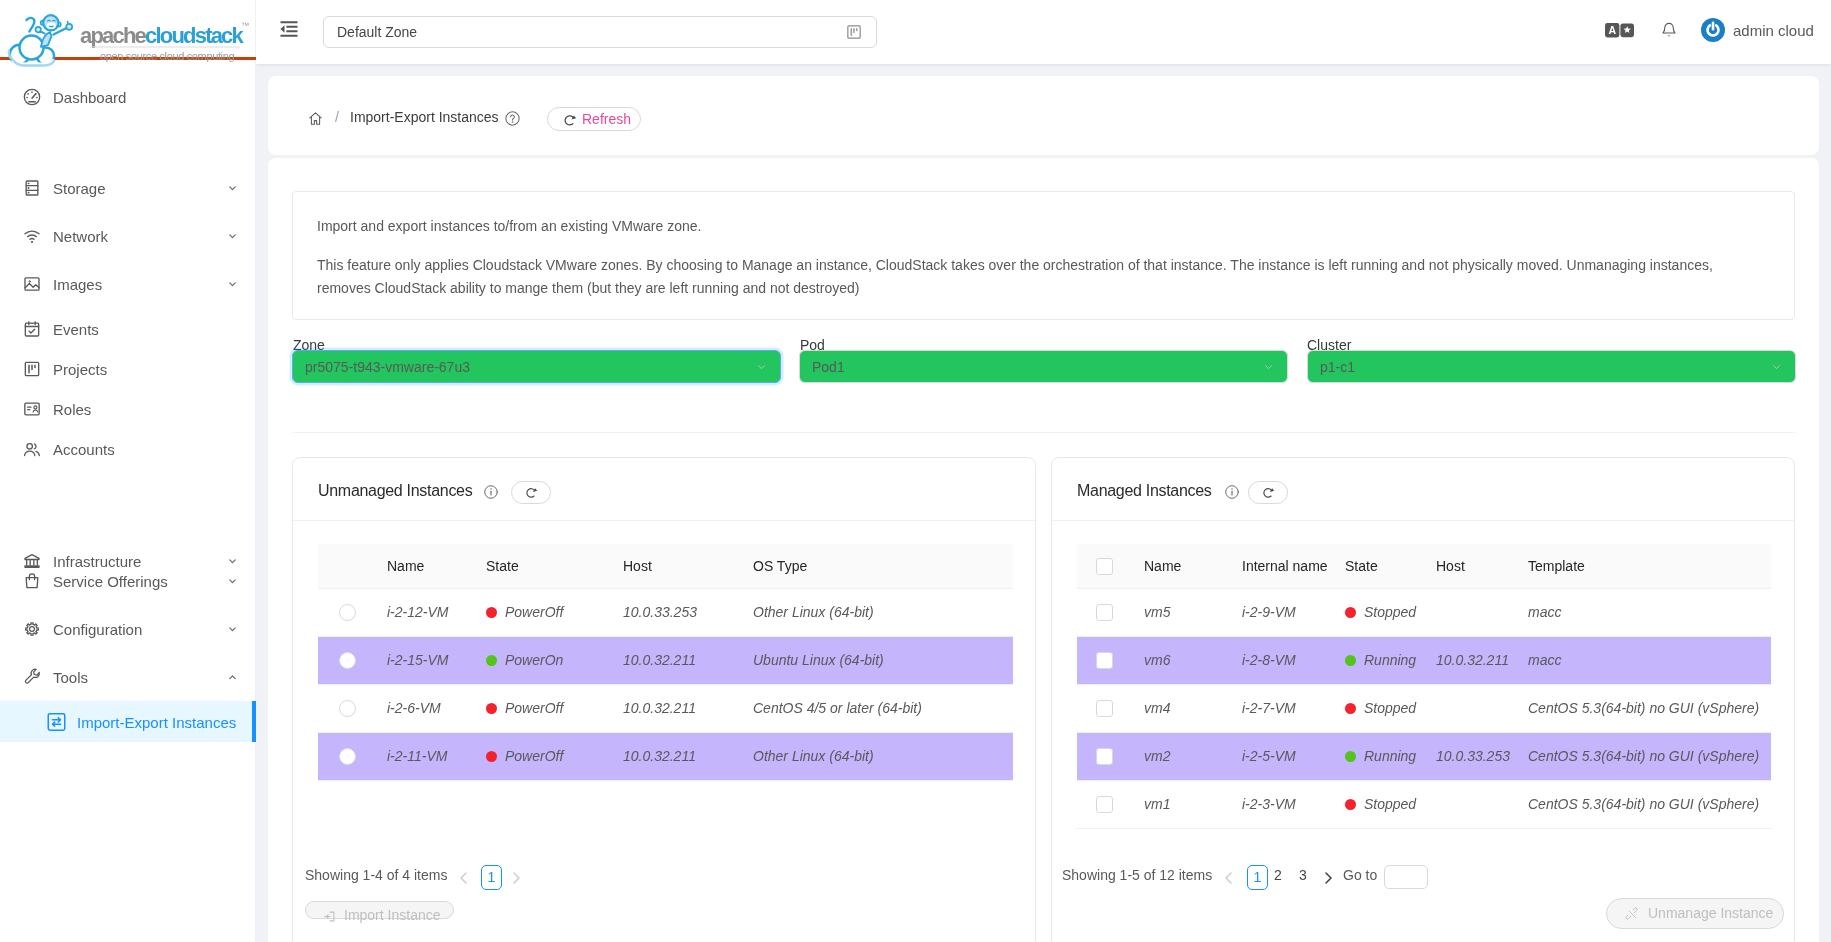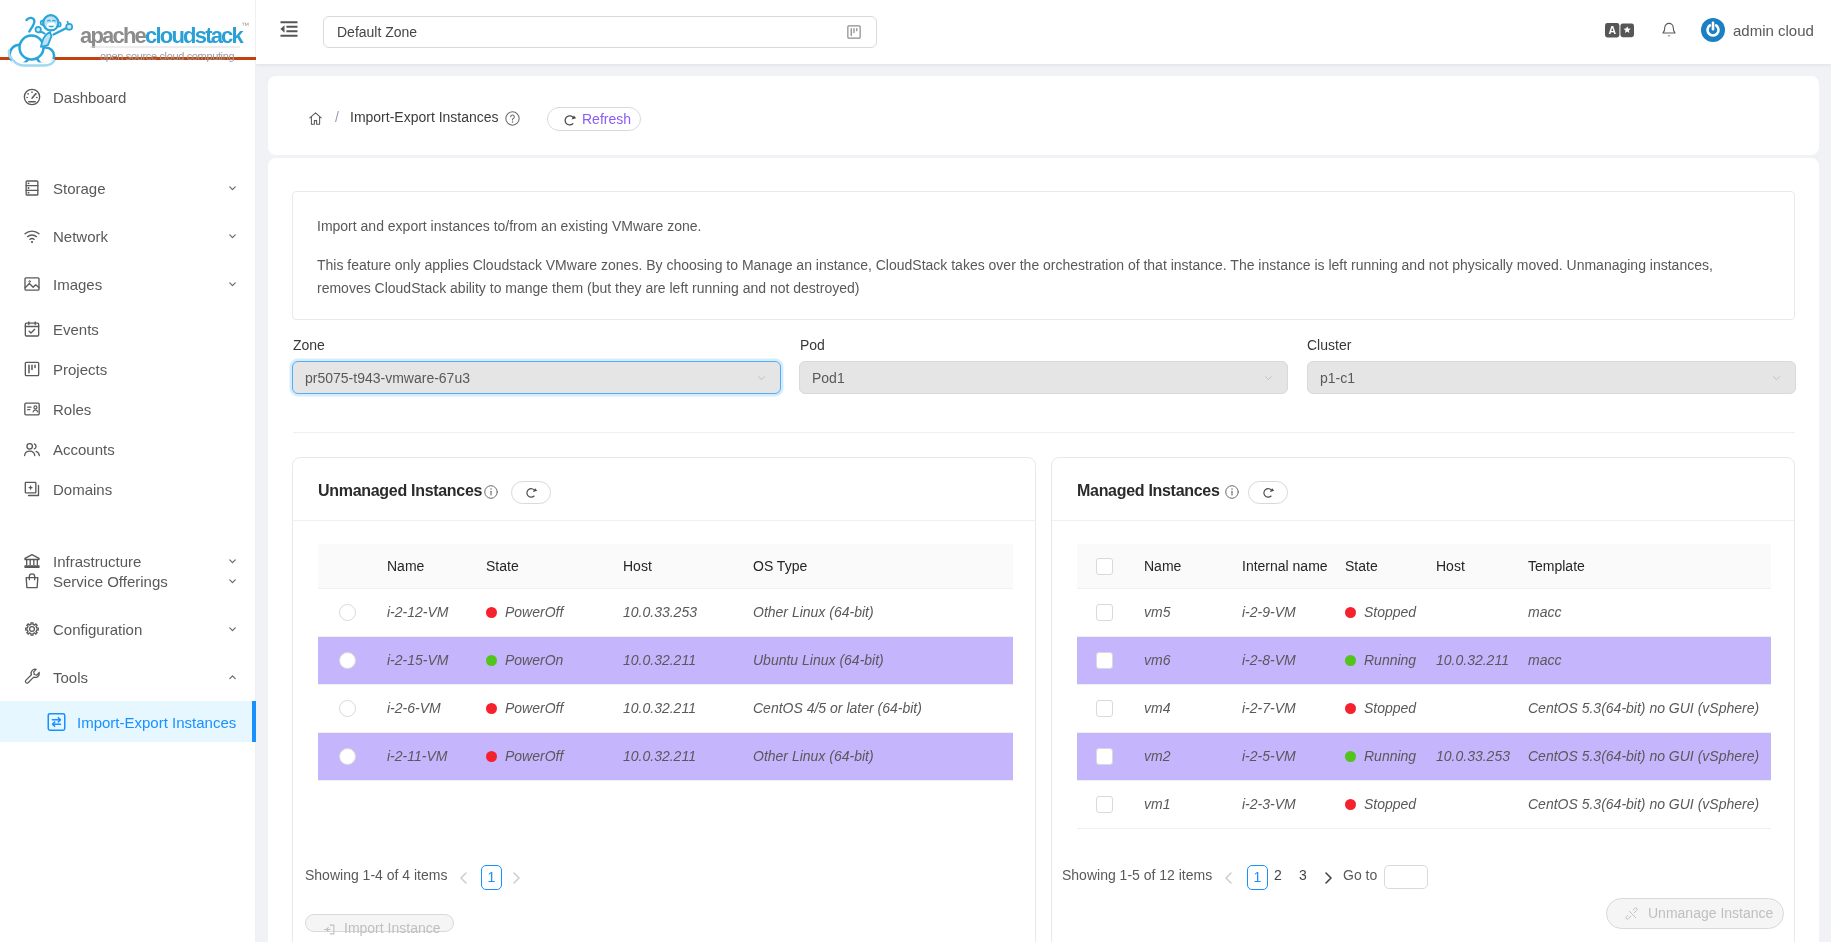--- a/index.html
+++ b/index.html
@@ -27,29 +27,29 @@
   font-size:14px; color:#454545; }
 
 #bccard { position:absolute; left:268px; top:76px; width:1551px; height:79px;
   background:#fff; border-radius:8px; z-index:1; }
 #content { position:absolute; left:268px; top:158px; width:1551px; height:784px;
   background:#fff; border-radius:8px 8px 0 0; z-index:1; overflow:hidden; }
 #descbox { position:absolute; left:24px; top:33px; width:1503px; height:129px;
   border:1px solid #e9e9e9; border-radius:4px; }
 #descbox p { position:absolute; left:24px; font-size:14px; color:#595959; line-height:23px; }
 .flabel { position:absolute; top:179px; font-size:14px; color:#383838; }
-.fselect { position:absolute; top:203px; width:489px; height:33px; background:#e5e5e5;
+.fselect { position:absolute; top:192px; width:489px; height:33px; background:#22c55e;
   border:1px solid #d9d9d9; border-radius:6px; }
 .fselect .val { position:absolute; left:12px; top:50%; transform:translateY(-50%);
   font-size:14px; color:#595959; }
 .fselect .arr { position:absolute; right:12px; top:50%; transform:translateY(-50%); }
 #divider { position:absolute; left:25px; top:274px; width:1502px; height:1px; background:#f0f0f0; }
 .panel { position:absolute; top:299px; width:744px; height:700px;
   border:1px solid #e8e8e8; border-radius:8px; background:#fff; }
-.ptitle { position:absolute; left:25px; top:24px; font-size:16px; font-weight:700; letter-spacing:-0.3px; color:#2b2b2b; white-space:nowrap; }
+.ptitle { position:absolute; left:25px; top:24px; font-size:16px; font-weight:400; letter-spacing:-0.3px; color:#2b2b2b; white-space:nowrap; }
 .phr { position:absolute; left:0; top:62px; width:100%; height:1px; background:#f0f0f0; }
 .rpill { position:absolute; top:23px; width:40px; height:23px; border:1px solid #d9d9d9;
   border-radius:12px; }
 .rpill svg { position:absolute; left:50%; top:50%; transform:translate(-50%,-50%); }
 </style>
 </head>
 <body>
 <style>
 .tbl { position:absolute; border-collapse:collapse; table-layout:fixed; font-size:14px; color:#595959; }
 .tbl th, .tbl td { padding:0 0 0 16px; text-align:left; font-weight:normal; white-space:nowrap; overflow:hidden; }
@@ -187,30 +187,20 @@
 <div class="mitem" style="top:429px">
       <span class="ic">
         <svg width="17" height="17" viewBox="0 0 24 24" fill="none" stroke="#595959" stroke-width="1.6" stroke-linecap="round" stroke-linejoin="round">
           <circle cx="9.2" cy="8.8" r="3.3"></circle>
           <path d="M3.1 19.8c.5-3.2 2.9-5.2 6.1-5.2s5.6 2 6.1 5.2"></path>
           <path d="M14.9 5.9a3.3 3.3 0 0 1 0 6M16.9 14.9c2.1.7 3.5 2.4 3.9 4.9"></path>
         </svg>
       </span>
       <span class="lbl">Accounts</span>
     </div>
-<div class="mitem" style="top:469px">
-      <span class="ic">
-        <svg width="17" height="17" viewBox="0 0 24 24" fill="none" stroke="#595959" stroke-width="1.6" stroke-linecap="round" stroke-linejoin="round">
-          <rect x="4" y="4" width="12.6" height="12.6" rx="0.8"></rect>
-          <path d="M19.8 7.8v12h-12"></path>
-          <path d="M8.6 10.3h3.4M10.3 8.6V12"></path>
-        </svg>
-      </span>
-      <span class="lbl">Domains</span>
-    </div>
 <div class="mitem" style="top:541px">
       <span class="ic">
         <svg width="17" height="17" viewBox="0 0 24 24" fill="none" stroke="#595959" stroke-width="1.6" stroke-linecap="round" stroke-linejoin="round">
           <path d="M3.6 8.8 12 4.4l8.4 4.4v1.4H3.6z"></path>
           <path d="M5.6 10.6v6M9.8 10.6v6M14.2 10.6v6M18.4 10.6v6"></path>
           <path d="M3.6 19.6h16.8v-1.6H3.6z"></path>
         </svg>
       </span>
       <span class="lbl">Infrastructure</span>
       <span class="chev">
@@ -331,21 +321,21 @@
         <path d="M12 17h.06" stroke-width="2.2"></path>
       </svg>
     </span>
 <div style="position:absolute;left:279px;top:31px;width:94px;height:24px;border:1px solid #d9d9d9;border-radius:13px">
       <span style="position:absolute;left:14px;top:4.5px">
         <svg width="15" height="15" viewBox="0 0 24 24" fill="none" stroke="#4a4a4a" stroke-width="1.8" stroke-linecap="round" stroke-linejoin="round">
           <path d="M17.3 17.2A7.3 7.3 0 1 1 18.4 7.9" stroke-width="2"></path>
           <path d="M22.6 8.2L15.2 10.3 19.1 3.9Z" fill="#4a4a4a" stroke="none"></path>
         </svg>
       </span>
-      <span style="position:absolute;left:34px;top:3px;font-size:14px;color:#8b5cf6">Refresh</span>
+      <span style="position:absolute;left:34px;top:3px;font-size:14px;color:#ec4899">Refresh</span>
     </div>
 </div>
 <div id="content">
 <div id="descbox">
       <p style="top:23px">Import and export instances to/from an existing VMware zone.</p>
       <p style="top:62px;width:1456px">This feature only applies Cloudstack VMware zones. By choosing to Manage an instance, CloudStack takes over the orchestration of that instance. The instance is left running and not physically moved. Unmanaging instances,<br>removes CloudStack ability to mange them (but they are left running and not destroyed)</p>
     </div>
 <span class="flabel" style="left:25px">Zone</span>
 <span class="flabel" style="left:532px">Pod</span>
 <span class="flabel" style="left:1039px">Cluster</span>
@@ -441,21 +431,21 @@
         <svg width="10" height="12" viewBox="0 0 10 12" fill="none" stroke="#cfcfcf" stroke-width="1.6" stroke-linecap="round" stroke-linejoin="round">
           <path d="M7 1 2 6l5 5"></path>
         </svg>
       </span>
 <div class="pgbox" style="left:188px;top:407px">1</div>
 <span class="pgarr" style="left:218px;top:414px">
         <svg width="10" height="12" viewBox="0 0 10 12" fill="none" stroke="#cfcfcf" stroke-width="1.6" stroke-linecap="round" stroke-linejoin="round">
           <path d="M3 1l5 5-5 5"></path>
         </svg>
       </span>
-<div class="dbtn" style="left:12px;top:456px;width:149px;height:18px">
+<div class="dbtn" style="left:12px;top:443px;width:149px;height:18px">
         <span style="position:absolute;left:16px;top:7px">
           <svg width="15" height="15" viewBox="0 0 24 24" fill="none" stroke="#bfbfbf" stroke-width="1.7" stroke-linecap="round" stroke-linejoin="round">
             <path d="M13 5h6v14h-6"></path>
             <path d="M4 12h9M10 9l-3 3 3 3"></path>
           </svg>
         </span>
         <span style="position:absolute;left:38px;top:5px">Import Instance</span>
       </div>
 </div>
 <div class="panel" style="left:783px">

